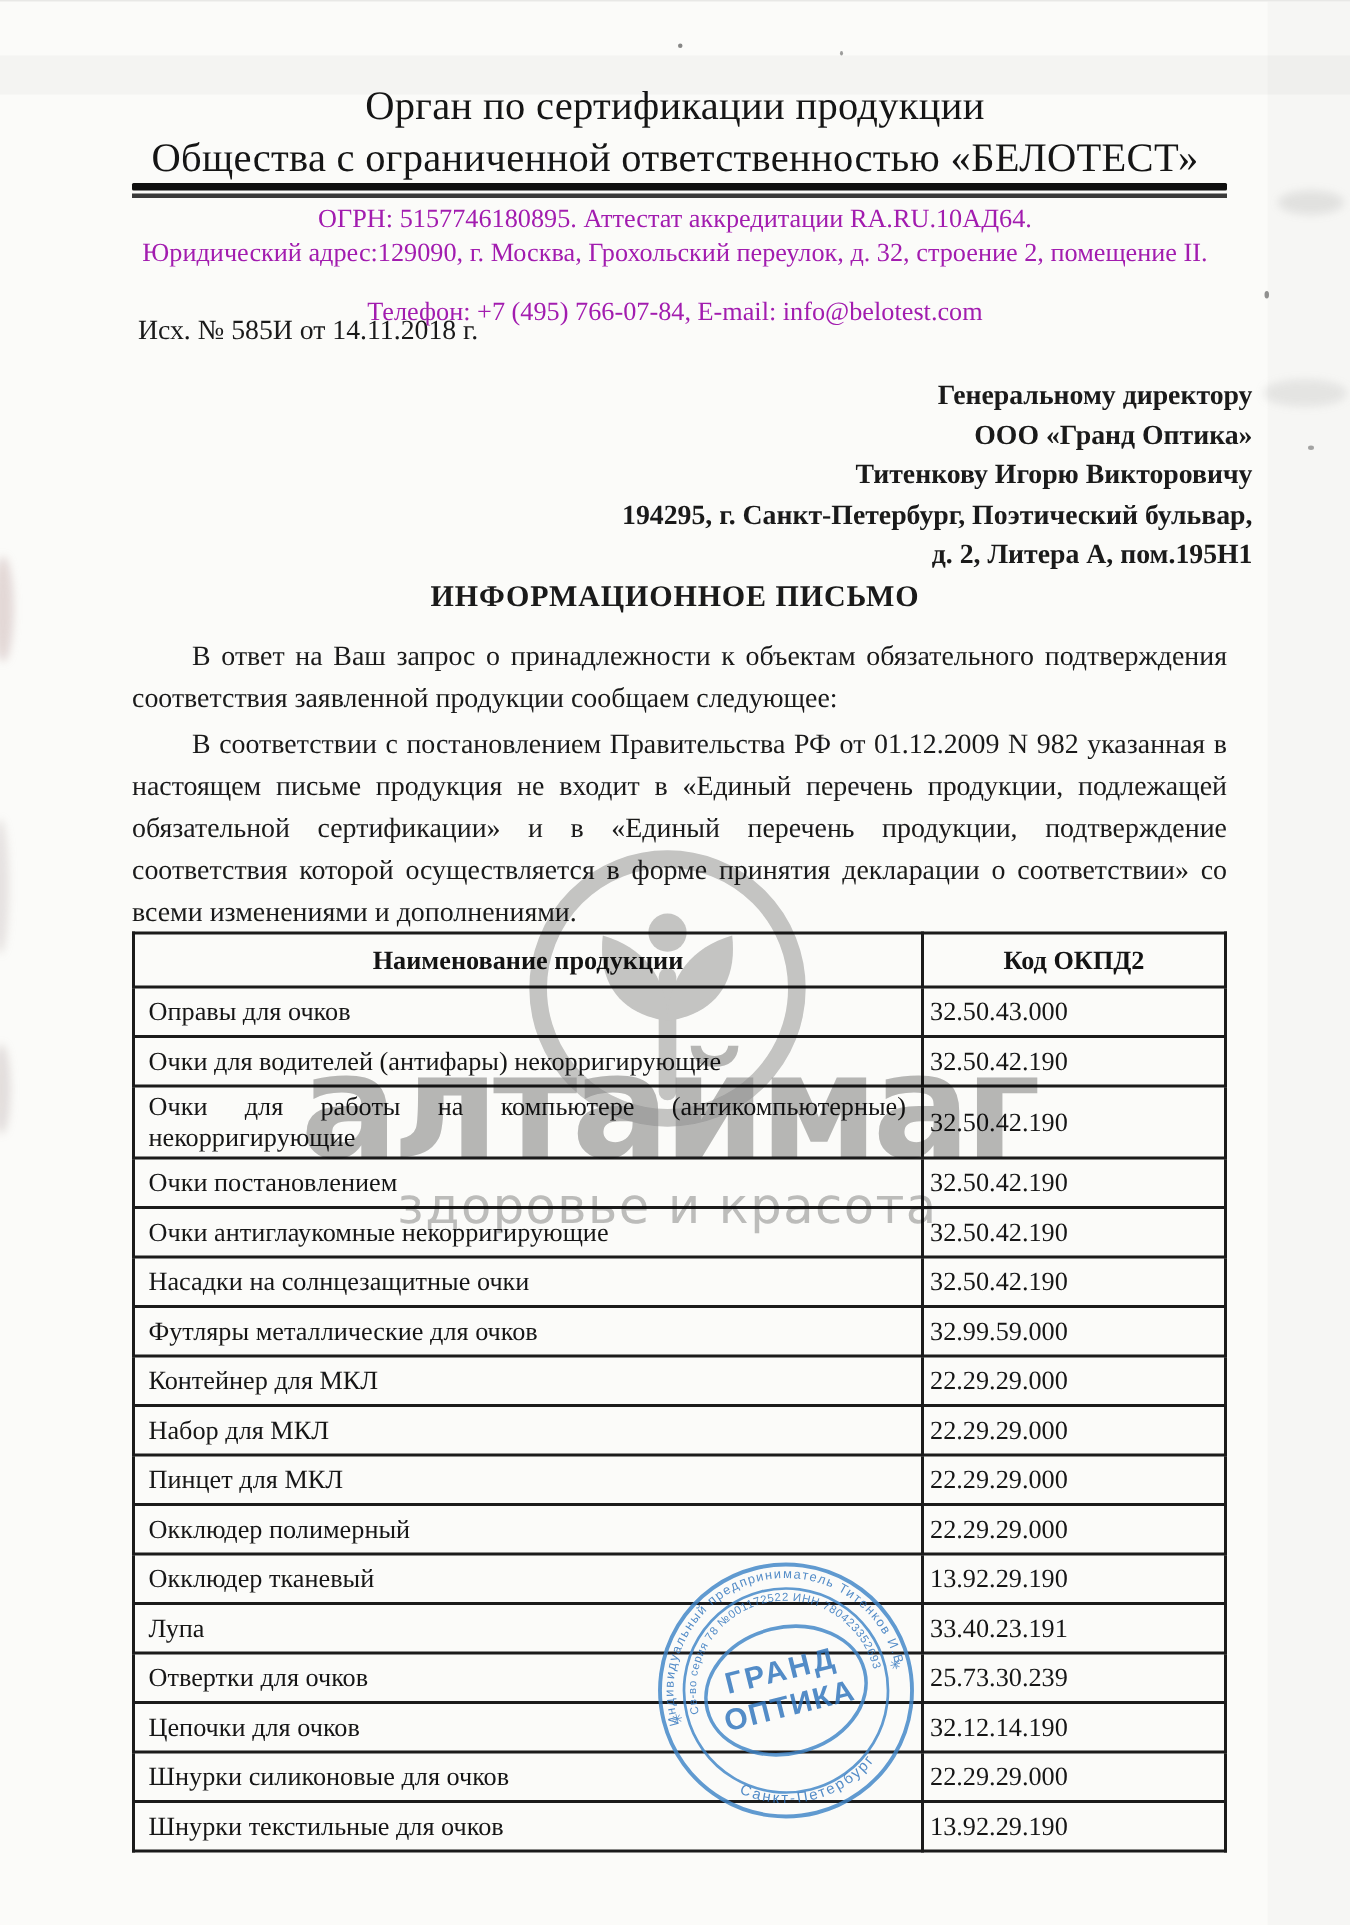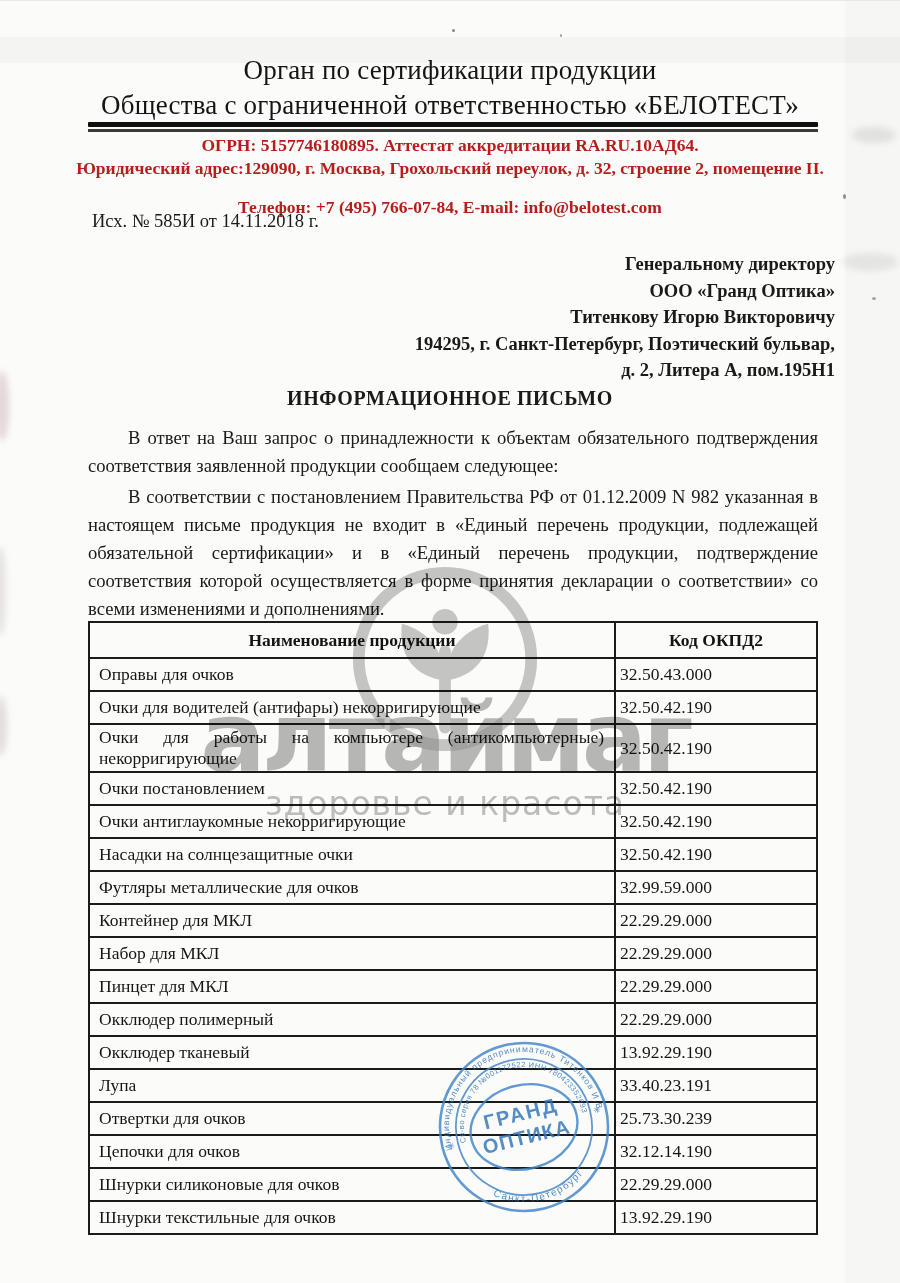--- a/index.html
+++ b/index.html
@@ -8,21 +8,21 @@
     background:#fbfbf9;
     font-family:"Liberation Serif", serif;
     color:#1a1a1a; overflow:hidden;
   }
   .abs{position:absolute;}
   
   .org-line{left:40px; width:820px; text-align:center; font-size:27px; letter-spacing:.2px; color:#151515;}
   .rule{left:88px; top:121px; width:730px;}
   .rule .r1{height:5px; background:#0f0f0f; border-radius:1px;}
   .rule .r2{margin-top:2px; height:2.5px; background:#3a3a3a;}
-  .info-line{left:40px; width:820px; text-align:center; font-size:17.5px; font-weight:bold; color:#b91c1c;}
+  .info-line{left:40px; width:820px; text-align:center; font-size:17.5px; font-weight:normal; color:#a21caf;}
   .ref-line{left:92px; top:210px; font-size:18.5px;}
   .recipient{left:300px; width:535px; top:250px; text-align:right; font-weight:bold; font-size:18.5px; line-height:26.5px;}
   .letter-title{left:40px; width:820px; top:386px; text-align:center; font-weight:bold; font-size:20px; letter-spacing:.6px;}
   .para{left:88px; width:730px; text-align:justify; font-size:18.6px; line-height:28px; text-indent:40px;font-family:Liberation Serif, serif;}
   
   table.doc-table{position:absolute; left:88px; top:620px; width:730px; border-collapse:collapse; z-index:2; background:transparent;}
   .doc-table th,.doc-table td{border:2px solid #1b1b1b;}
   .doc-table th{height:30px; font-size:17.5px; font-weight:bold; text-align:center; padding:2px 22px; color:#141414;}
   .doc-table td{font-size:17.5px; height:27px; line-height:21px; color:#161616;}
   .doc-table td.name{padding:2px 10px 2px 9px; text-align:justify;}

